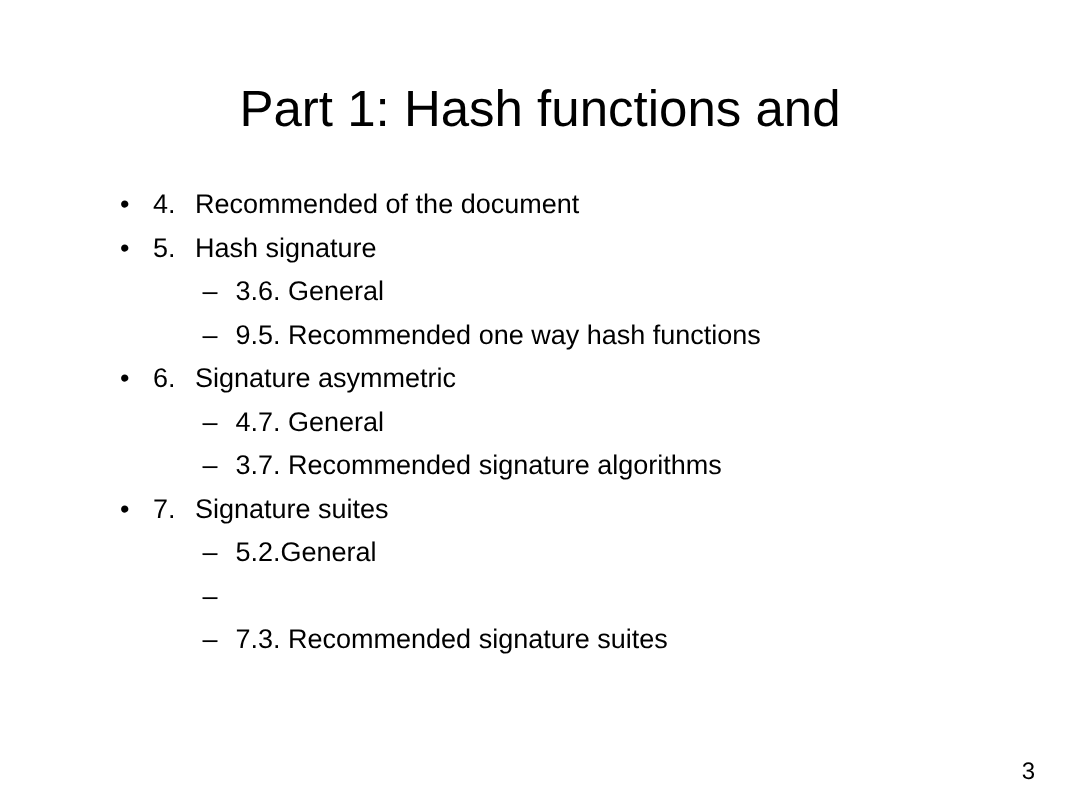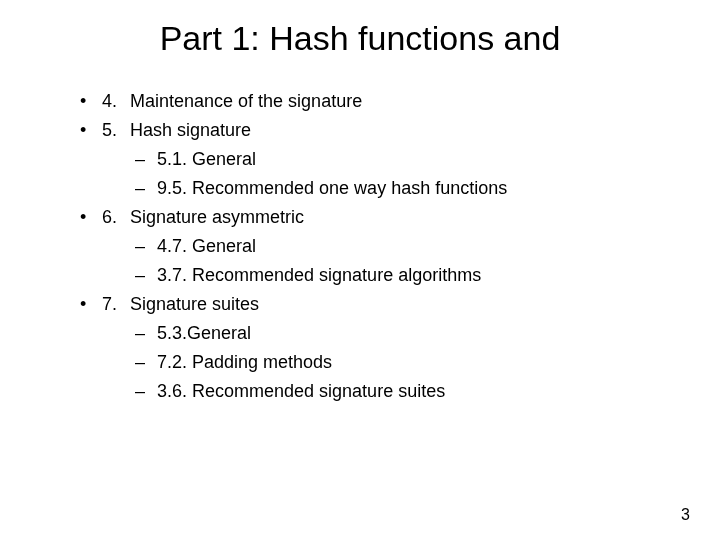--- a/index.html
+++ b/index.html
@@ -14,21 +14,21 @@
       background: #ffffff;
       font-family: Arial, Helvetica, sans-serif;
       overflow: hidden;
       position: relative;
     }
 
     .slide {
       width: 720px;
       height: 482px;
       background: #ffffff;
-      padding: 17px 60px 30px 60px;
+      padding: 52px 60px 30px 60px;
       display: flex;
       flex-direction: column;
     }
 
     .title {
       text-align: center;
       font-size: 34px;
       font-weight: normal;
       color: #000000;
       line-height: 1.25;
@@ -97,32 +97,32 @@
 <div class="slide">
   <div class="title">
     <span>Part 1: Hash functions and</span><br>
   </div>
 
   <div class="content">
 
     <div class="bullet-item">
       <span class="bullet-dot">•</span>
       <span class="bullet-number">4.</span>
-      <span class="bullet-text">Maintenance of the signature</span>
+      <span class="bullet-text">Recommended of the document</span>
     </div>
 
     <div class="bullet-item">
       <span class="bullet-dot">•</span>
       <span class="bullet-number">5.</span>
       <span class="bullet-text">Hash signature</span>
     </div>
 
     <div class="sub-item">
       <span class="sub-dash">–</span>
-      <span>5.1. General</span>
+      <span>3.6. General</span>
     </div>
     <div class="sub-item">
       <span class="sub-dash">–</span>
       <span>9.5. Recommended one way hash functions</span>
     </div>
 
     <div class="bullet-item">
       <span class="bullet-dot">•</span>
       <span class="bullet-number">6.</span>
       <span class="bullet-text">Signature asymmetric</span>
@@ -138,27 +138,26 @@
     </div>
 
     <div class="bullet-item">
       <span class="bullet-dot">•</span>
       <span class="bullet-number">7.</span>
       <span class="bullet-text">Signature suites</span>
     </div>
 
     <div class="sub-item">
       <span class="sub-dash">–</span>
-      <span>5.3.General</span>
+      <span>5.2.General</span>
     </div>
     <div class="sub-item">
       <span class="sub-dash">–</span>
-      <span>7.2. Padding methods</span>
     </div>
     <div class="sub-item">
       <span class="sub-dash">–</span>
-      <span>3.6. Recommended signature suites</span>
+      <span>7.3. Recommended signature suites</span>
     </div>
 
   </div>
 </div>
 
 <div class="page-number">3</div>
 
 </body></html>

